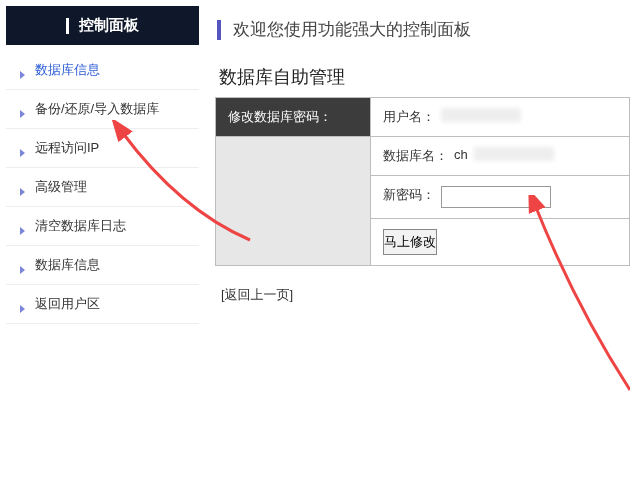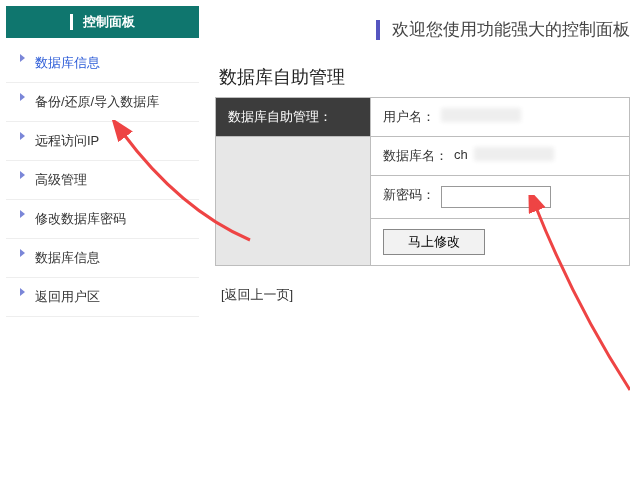--- a/index.html
+++ b/index.html
@@ -13,46 +13,46 @@
     overflow: hidden;
     position: relative;
   }
   .layout { display: flex; width: 100%; height: 100%; }
   .sidebar {
     width: 205px;
     flex-shrink: 0;
     padding: 6px 6px 0 6px;
   }
   .sidebar-header {
-    background: #0f766e;
+    background: #0f172a;
     color: #fff;
-    height: 32px;
+    height: 39px;
     display: flex;
     align-items: center;
     justify-content: center;
-    font-size: 13px;
+    font-size: 15px;
     font-weight: bold;
   }
   .sidebar-header .bar {
     display: inline-block;
     width: 3px;
     height: 16px;
     background: #fff;
     margin-right: 10px;
   }
   .menu {
     list-style: none;
     margin-top: 6px;
   }
   .menu li {
     padding: 10px 8px 10px 14px;
     border-bottom: 1px solid #eee;
     cursor: pointer;
     display: flex;
-    align-items: flex-start;
+    align-items: flex-end;
     color: #333;
   }
   .bullet-icon {
     display: inline-block;
     width: 0; height: 0;
     border-top: 4px solid transparent;
     border-bottom: 4px solid transparent;
     border-left: 5px solid #7a86d8;
     margin-right: 10px;
   }
@@ -60,21 +60,20 @@
   .menu li:first-child a { color: #2a5ad7; }
 
   .main {
     flex: 1;
     padding: 0 0 0 10px;
   }
   .main-title-wrap {
     display: flex;
     align-items: center;
     padding: 18px 0 18px 2px;
-    justify-content: flex-end;
   }
   .title-bar {
     width: 4px; height: 20px;
     background: #5555c0;
     margin-right: 12px;
   }
   .main-title {
     font-size: 17px;
     color: #444;
   }
@@ -117,21 +116,21 @@
     filter: blur(2px);
     border-radius: 2px;
   }
   input[type="text"], input[type="password"] {
     border: 1px solid #999;
     height: 22px;
     padding: 0 4px;
     width: 110px;
   }
   button.submit {
-    padding: 3px 24px;
+    padding: 3px 0;
     border: 1px solid #888;
     background: #f2f2f2;
     cursor: pointer;
     font-size: 13px;
   }
   .back-link {
     display: inline-block;
     margin: 20px 0 0 6px;
     color: #333;
     cursor: pointer;
@@ -164,21 +163,21 @@
       <li>
         <span class="bullet-icon"></span>
         <a>远程访问IP</a>
       </li>
       <li>
         <span class="bullet-icon"></span>
         <a>高级管理</a>
       </li>
       <li>
         <span class="bullet-icon"></span>
-        <a>修改数据库密码</a>
+        <a>清空数据库日志</a>
       </li>
       <li>
         <span class="bullet-icon"></span>
         <a>数据库信息</a>
       </li>
       <li>
         <span class="bullet-icon"></span>
         <a>返回用户区</a>
       </li>
     </ul>
@@ -188,21 +187,21 @@
     <div class="main-title-wrap">
       <span class="title-bar"></span>
       <span class="main-title">欢迎您使用功能强大的控制面板</span>
     </div>
 
     <div class="section-title">数据库自助管理</div>
 
     <table class="form-table">
       <tbody>
           <tr>
-        <td class="td-head">数据库自助管理：</td>
+        <td class="td-head">修改数据库密码：</td>
         <td>
           <div class="field-row">
             <span>用户名：</span>
             <span class="blur-val"></span>
           </div>
         </td>
       </tr>
       <tr>
         <td class="td-side" rowspan="3"></td>
         <td>

